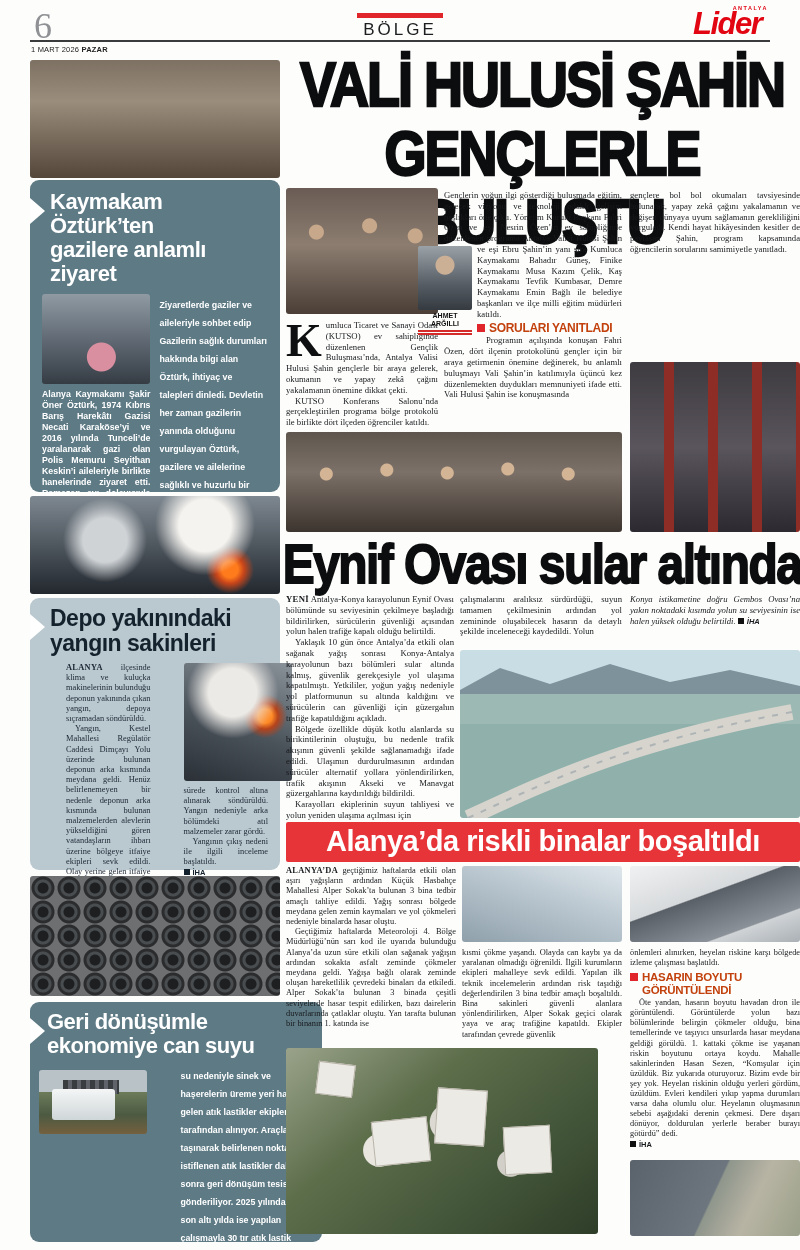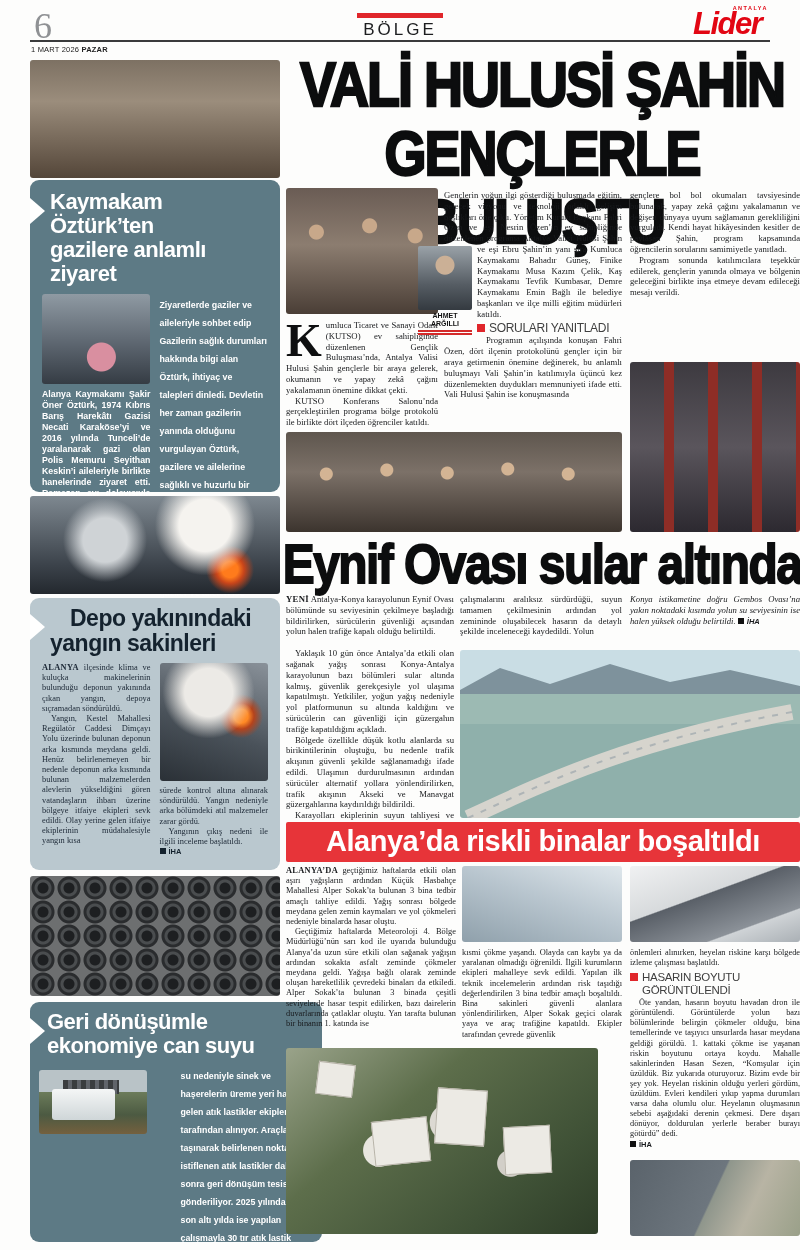--- a/index.html
+++ b/index.html
@@ -17,41 +17,41 @@
   .section-name { font-family:"Liberation Sans", sans-serif; font-size:17px; letter-spacing:3px; color:#1c1d1f; text-align:center; }
   .brand { font-family:"Liberation Sans", sans-serif; font-weight:bold; font-style:italic;
            font-size:31px; color:#e20613; letter-spacing:-1.5px; }
   .brand-region { font-family:"Liberation Sans", sans-serif; font-size:5.5px; font-weight:bold;
                   color:#e20613; letter-spacing:1.5px; text-align:right; }
 
   
   .serif-body { font-size:8.7px; line-height:10.8px; text-align:justify; color:#181a1d; }
   .serif-body p.ind { text-indent:9px; }
   .lead { font-weight:bold; letter-spacing:.3px; }
-  .subhead { font-family:"Liberation Sans", sans-serif; font-weight:normal; font-size:12px;
-             letter-spacing:-0.3px; color:#404040; margin:3px 0 2px 0; }
+  .subhead { font-family:"Liberation Sans", sans-serif; font-weight:bold; font-size:12px;
+             letter-spacing:-0.3px; color:#c2410c; margin:3px 0 2px 0; }
   .sq { display:inline-block; width:8px; height:8px; background:#e0262b; margin-right:4px; }
   .src { font-family:"Liberation Sans", sans-serif; font-weight:bold; font-size:7.5px; white-space:nowrap; }
   .sqd { display:inline-block; width:6px; height:6px; background:#111; margin-right:3px; }
 
   
   .mega { font-family:"Liberation Sans", sans-serif; font-weight:bold; color:#0c0d0e;
           text-align:center; letter-spacing:-2px;
           -webkit-text-stroke:2px #0c0d0e; transform:scale(1.02,1.2); transform-origin:50% 0; }
   .mega .l { display:block; }
 
   
   .teal-box { background:#5d7a85; border-radius:9px; color:#fff;
               font-family:"Liberation Sans", sans-serif; }
   .light-box { background:#bac8cf; border-radius:9px; }
   .box-title { font-weight:bold; font-size:22px; line-height:24px; letter-spacing:-0.5px; }
   .box-title-dark { font-family:"Liberation Sans", sans-serif; font-weight:bold; color:#14222e;
                     font-size:23px; line-height:25px; letter-spacing:-0.5px; }
   .box-text { font-size:8.8px; line-height:11px; font-weight:bold; text-align:justify; color:#fff; }
-  .lb-text { font-size:8.4px; line-height:10.2px; text-align:justify; color:#1c2836; }
+  .lb-text { font-size:8.4px; line-height:10.2px; text-align:justify; color:#1c2836;margin-left:24px; }
   .chev { width:0; height:0; border-top:13px solid transparent; border-bottom:13px solid transparent;
           border-left:15px solid #fff; }
   .cols2 { display:flex; gap:9px; }
   .cols2 > div { flex:1; min-width:0; }
 
   
   .photo { position:absolute; border-radius:3px; overflow:hidden; }
   .ph-indoor  { background:linear-gradient(180deg,#7d7163 0%,#9b8d7c 35%,#544639 100%); }
   .ph-flowers { background:radial-gradient(circle at 55% 70%, #d98fa0 0 14px, transparent 15px),
                 linear-gradient(180deg,#8f9aa3 0%,#5d6670 55%,#353c44 100%); }
@@ -136,21 +136,21 @@
       <span class="box-text">Ziyaretlerde gaziler ve aileleriyle sohbet edip Gazilerin sağlık durumları hakkında bilgi alan Öztürk, ihtiyaç ve talepleri dinledi. Devletin her zaman gazilerin yanında olduğunu vurgulayan Öztürk, gazilere ve ailelerine sağlıklı ve huzurlu bir ömür temennisinde bulunarak Ramazan-ı Şeriflerini tebrik etti. Ziyaretten duydukları memnuniyeti dile getiren gaziler ve aileleri ise Kaymakam Öztürk’e teşekkür etti. Kaymakam Öztürk’e ziyaretlerinde Sosyal Hizmetler Müdürlüğü personelleri eşlik etti.</span>
       <span class="src" style="color:#fff;"><span class="sqd" style="background:#fff;"></span><span>İHA</span></span>
     </div>
   </div>
 </div>
 
 <div class="photo ph-fire1" style="left:30px; top:496px; width:250px; height:98px;"></div>
 
 <div class="abs light-box" style="left:30px; top:598px; width:250px; height:272px; padding:8px 12px;">
   <div class="abs chev" style="left:0px; top:16px;"></div>
-  <div class="box-title-dark" style="padding-left:8px;margin-left:20px;">Depo yakınındaki</div>
+  <div class="box-title-dark" style="padding-left:8px;">Depo yakınındaki</div>
   <div class="box-title-dark" style="padding-left:8px;">yangın sakinleri</div>
   <div class="cols2" style="margin-top:7px;">
     <div class="lb-text">
       <p><span class="lead">ALANYA</span> <span>ilçesinde klima ve kuluçka makinelerinin bulunduğu deponun yakınında çıkan yangın, depoya sıçramadan söndürüldü.</span></p>
       <p class="ind" style="text-indent:9px;">Yangın, Kestel Mahallesi Regülatör Caddesi Dimçayı Yolu üzerinde bulunan deponun arka kısmında meydana geldi. Henüz belirlenemeyen bir nedenle deponun arka kısmında bulunan malzemelerden alevlerin yükseldiğini gören vatandaşların ihbarı üzerine bölgeye itfaiye ekipleri sevk edildi. Olay yerine gelen itfaiye ekiplerinin müdahalesiyle yangın kısa</p>
     </div>
     <div class="lb-text">
       <div class="photo ph-fire2" style="position:relative; width:108px; height:118px; margin-bottom:5px;"></div>
       <p>sürede kontrol altına alınarak söndürüldü. Yangın nedeniyle arka bölümdeki atıl malzemeler zarar gördü.</p>
       <p class="ind" style="text-indent:9px;">Yangının çıkış nedeni ile ilgili inceleme başlatıldı.</p>
@@ -200,31 +200,30 @@
     <span class="byline-name" style="display:block; margin-top:0;">ARĞILLI</span>
     <span class="byline-rule" style="display:block;"></span>
   </span>
   <span>Kaymakamı Bahadır Güneş, Finike Kaymakamı Musa Kazım Çelik, Kaş Kaymakamı Tevfik Kumbasar, Demre Kaymakamı Emin Bağlı ile belediye başkanları ve ilçe milli eğitim müdürleri katıldı.</span>
   <div class="subhead"><span class="sq"></span><span>SORULARI YANITLADI</span></div>
   <p class="ind" style="text-indent:9px;">Programın açılışında konuşan Fahri Özen, dört ilçenin protokolünü gençler için bir araya getirmenin önemine değinerek, bu anlamlı buluşmayı Vali Şahin’in katılımıyla üçüncü kez düzenlemekten duydukları memnuniyeti ifade etti. Vali Hulusi Şahin ise konuşmasında</p>
 </div>
 
 <div class="abs serif-body" style="left:630px; top:190px; width:170px;">
   <p>gençlere bol bol okumaları tavsiyesinde bulunarak, yapay zekâ çağını yakalamanın ve değişen dünyaya uyum sağlamanın gerekliliğini vurguladı. Kendi hayat hikâyesinden kesitler de paylaşan Şahin, program kapsamında öğrencilerin sorularını samimiyetle yanıtladı.</p>
-  <p class="ind" style="text-indent:9px;">Program sonunda katılımcılara teşekkür edilerek, gençlerin yanında olmaya ve bölgenin geleceğini birlikte inşa etmeye devam edileceği mesajı verildi.</p>
 </div>
 
 <div class="photo ph-flags" style="left:630px; top:362px; width:170px; height:170px;"></div>
 <div class="photo ph-group" style="left:286px; top:432px; width:336px; height:100px;"></div>
 
 <div class="abs mega" style="left:284px; top:534px; width:516px; font-size:47px; line-height:50px; letter-spacing:-1.5px; -webkit-text-stroke:1.5px #0c0d0e;">Eynif Ovası sular altında</div>
 
 <div class="abs serif-body" style="left:286px; top:594px; width:168px;">
   <p><span class="lead">YENİ</span> <span>Antalya-Konya karayolunun Eynif Ovası bölümünde su seviyesinin çekilmeye başladığı bildirilirken, sürücülerin güvenliği açısından yolun halen trafiğe kapalı olduğu belirtildi.</span></p>
-  <p class="ind" style="text-indent:9px;margin-top:11px;">Yaklaşık 10 gün önce Antalya’da etkili olan sağanak yağış sonrası Konya-Antalya karayolunun bazı bölümleri sular altında kalmış, güvenlik gerekçesiyle yol ulaşıma kapatılmıştı. Yetkililer, yoğun yağış nedeniyle yol platformunun su altında kaldığını ve sürücülerin can güvenliği için güzergahın trafiğe kapatıldığını açıkladı.</p>
+  <p class="ind" style="text-indent:9px;">Yaklaşık 10 gün önce Antalya’da etkili olan sağanak yağış sonrası Konya-Antalya karayolunun bazı bölümleri sular altında kalmış, güvenlik gerekçesiyle yol ulaşıma kapatılmıştı. Yetkililer, yoğun yağış nedeniyle yol platformunun su altında kaldığını ve sürücülerin can güvenliği için güzergahın trafiğe kapatıldığını açıkladı.</p>
   <p class="ind" style="text-indent:9px;">Bölgede özellikle düşük kotlu alanlarda su birikintilerinin oluştuğu, bu nedenle trafik akışının güvenli şekilde sağlanamadığı ifade edildi. Ulaşımın durdurulmasının ardından sürücüler alternatif yollara yönlendirilirken, trafik akışının Akseki ve Manavgat güzergahlarına kaydırıldığı bildirildi.</p>
   <p class="ind" style="text-indent:9px;">Karayolları ekiplerinin suyun tahliyesi ve yolun yeniden ulaşıma açılması için</p>
 </div>
 
 <div class="abs serif-body" style="left:460px; top:594px; width:162px;">çalışmalarını aralıksız sürdürdüğü, suyun tamamen çekilmesinin ardından yol zemininde oluşabilecek hasarın da detaylı şekilde inceleneceği kaydedildi. Yolun</div>
 
 <div class="abs serif-body" style="left:630px; top:594px; width:170px;font-style:italic;">
   <span>Konya istikametine doğru Gembos Ovası’na yakın noktadaki kısımda yolun su seviyesinin ise halen yüksek olduğu belirtildi.</span>
   <span class="src"><span class="sqd"></span><span>İHA</span></span>
 </div>

